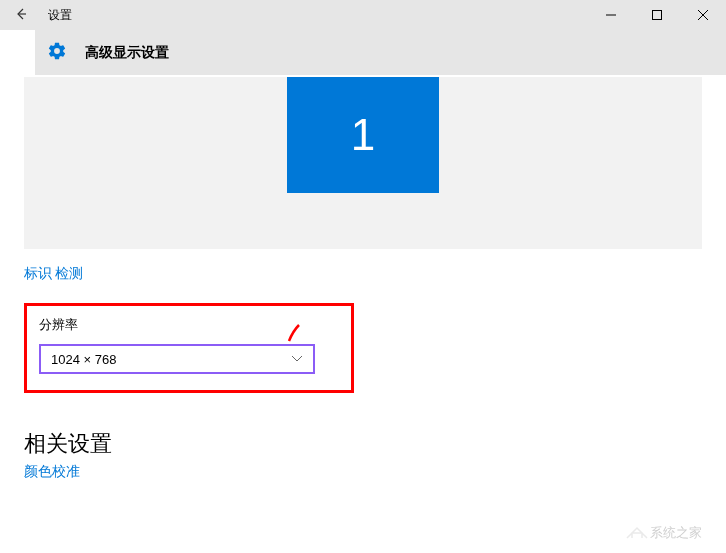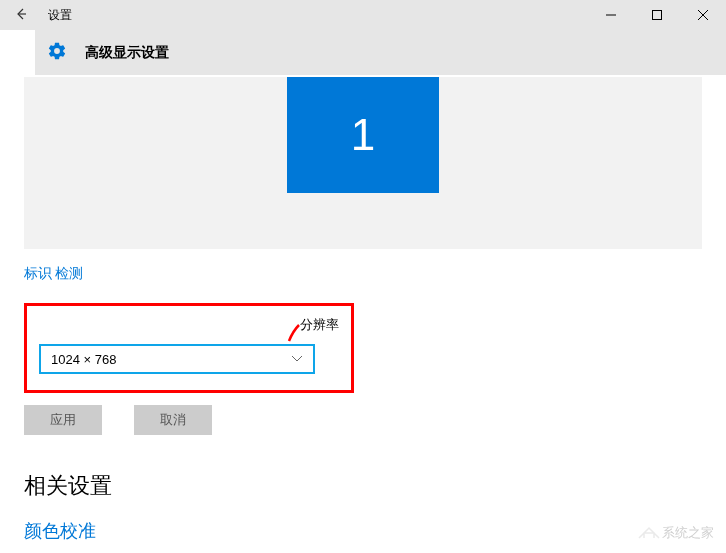--- a/index.html
+++ b/index.html
@@ -99,31 +99,30 @@
       color: #0078d7;
       font-size: 14px;
       cursor: pointer;
     }
     .resolution-section {
       margin-top: 20px;
       border: 3px solid #ff0000;
       padding: 10px 12px 16px 12px;
       width: 330px;
       position: relative;
-      text-align: right;
     }
     .section-label {
       font-size: 13px;
       color: #000;
       margin-bottom: 10px;
     }
     .dropdown {
       width: 276px;
       height: 30px;
-      border: 2px solid #0ea5e9;
+      border: 2px solid #8b5cf6;
       background: #fff;
       display: flex;
       align-items: center;
       justify-content: space-between;
       padding: 0 10px;
       cursor: pointer;
       position: relative;
     }
     .dropdown-value {
       font-size: 13px;
@@ -154,29 +153,29 @@
       color: #555;
       cursor: pointer;
     }
     .related-title {
       margin-top: 36px;
       font-size: 22px;
       font-weight: 500;
       color: #000;
     }
     .related-link {
-      margin-top: 18px;
+      margin-top: 4px;
       color: #0078d7;
-      font-size: 18px;
+      font-size: 14px;
       cursor: pointer;
     }
     .watermark {
       position: absolute;
       bottom: 8px;
-      right: 12px;
+      right: 24px;
       color: #d0d0d0;
       font-size: 13px;
       display: flex;
       align-items: center;
     }
     .watermark-icon {
       opacity: 0.4;
     }
   </style>
 </head>
@@ -242,24 +241,20 @@
     <div class="dropdown">
       <span class="dropdown-value">1024 × 768</span>
       <span class="dropdown-chevron">
         <svg width="12" height="8" viewBox="0 0 12 8">
             <path d="M1 1 L6 6 L11 1" stroke="#666" stroke-width="1" fill="none"></path>
           </svg>
       </span>
     </div>
   </div>
 
-  <div class="buttons-row">
-    <button class="action-btn">应用</button>
-    <button class="action-btn">取消</button>
-  </div>
 
   <div class="related-title">相关设置</div>
   <div class="related-link">颜色校准</div>
 </div>
 
 <div class="watermark">
   <span class="watermark-icon">
     <svg width="26" height="22" viewBox="0 0 26 22">
         <path d="M3 18 L13 8 L23 18 M8 18 L8 13 L18 13 L18 18" stroke="#ccc" stroke-width="1.5" fill="none"></path>
       </svg>

